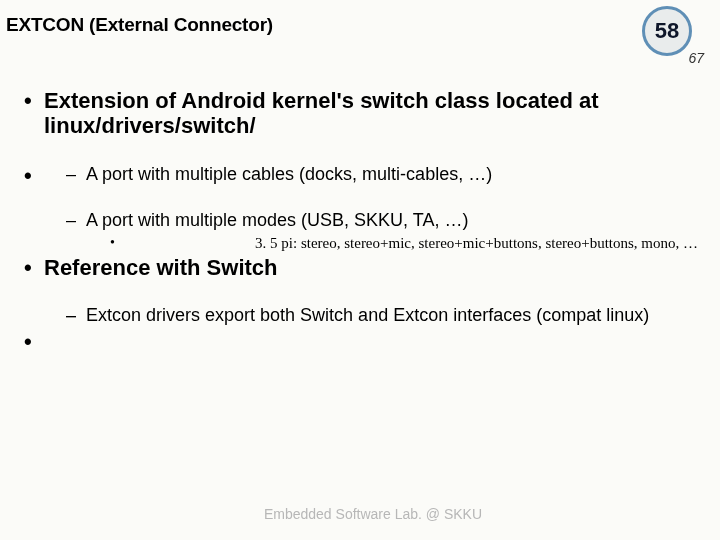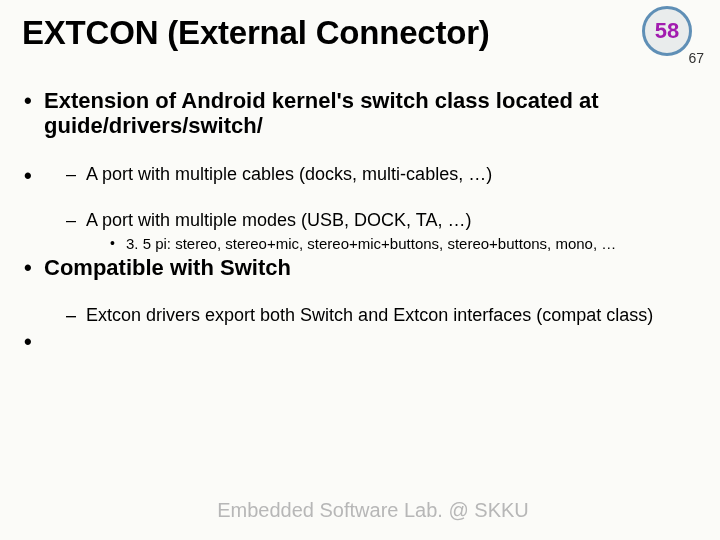--- a/index.html
+++ b/index.html
@@ -14,53 +14,54 @@
   }
   .slide {
     width: 720px;
     height: 540px;
     position: relative;
     box-sizing: border-box;
   }
   .title {
     position: absolute;
     top: 14px;
-    left: 22px;
-    font-size: 33px;
+    left: 6px;
+    font-size: 19px;
     font-weight: bold;
     letter-spacing: -0.2px;
   }
   .badge-wrap {
     position: absolute;
     top: 6px;
     right: 28px;
   }
   .big-badge {
     width: 50px;
     height: 50px;
     border-radius: 50%;
     background: #e9ecec;
     border: 3px solid #5f8fb6;
     box-sizing: border-box;
     display: flex;
     align-items: center;
     justify-content: center;
     font-size: 22px;
     font-weight: bold;
-    color: #a21caf;
+    color: #0f172a;
     position: relative;
     z-index: 2;
   }
   .small-badge {
     position: absolute;
     top: 44px;
     right: -12px;
     font-size: 14px;
     color: #333;
     z-index: 1;
+    font-style: italic;
   }
   .content {
     position: absolute;
     top: 88px;
     left: 22px;
     right: 22px;
   }
   ul.lvl1 {
     list-style: none;
     margin: 0;
@@ -106,72 +107,73 @@
   ul.lvl3 {
     list-style: none;
     margin: 2px 0 2px 0;
     padding: 0 0 0 24px;
   }
   ul.lvl3 > li {
     position: relative;
     padding-left: 16px;
     font-size: 15px;
     font-weight: normal;
-    font-family: Liberation Sans, sans-serif;
+    font-family: Liberation Serif, serif;
     line-height: 1.3;
+    text-align: right;
   }
   ul.lvl3 > li::before {
     content: "•";
     position: absolute;
     left: 0;
     top: 0;
     font-size: 14px;
   }
   .footer {
     position: absolute;
     bottom: 18px;
     left: 0;
     right: 0;
     text-align: center;
-    font-size: 20px;
+    font-size: 14px;
     color: #b7b7b7;
     font-family: Tahoma, Verdana, sans-serif;
     margin-left: 26px;
   }
 </style>
 </head>
 <body>
 
 <div class="slide">
 
   <div class="title">EXTCON (External Connector)</div>
 
   <div class="badge-wrap">
     <div class="big-badge">58</div>
     <div class="small-badge">67</div>
   </div>
 
   <div class="content">
     <ul class="lvl1">
-      <li><span>Extension of Android kernel's switch class located at guide/drivers/switch/</span></li>
+      <li><span>Extension of Android kernel's switch class located at linux/drivers/switch/</span></li>
       <li>
         <ul class="lvl2">
           <li><span>A port with multiple cables (docks, multi-cables, …)</span></li>
-          <li><span>A port with multiple modes (USB, DOCK, TA, …)</span>
+          <li><span>A port with multiple modes (USB, SKKU, TA, …)</span>
             <ul class="lvl3">
               <li><span>3. 5 pi: stereo, stereo+mic, stereo+mic+buttons, stereo+buttons, mono, …</span></li>
             </ul>
           </li>
         </ul>
       </li>
-      <li><span>Compatible with Switch</span>
+      <li><span>Reference with Switch</span>
         <ul class="lvl2">
           <li>
           </li>
-          <li><span>Extcon drivers export both Switch and Extcon interfaces (compat class)</span></li>
+          <li><span>Extcon drivers export both Switch and Extcon interfaces (compat linux)</span></li>
         </ul>
       </li>
       <li>
       </li>
     </ul>
   </div>
 
   <div class="footer">Embedded Software Lab. @ SKKU</div>
 </div>
 

